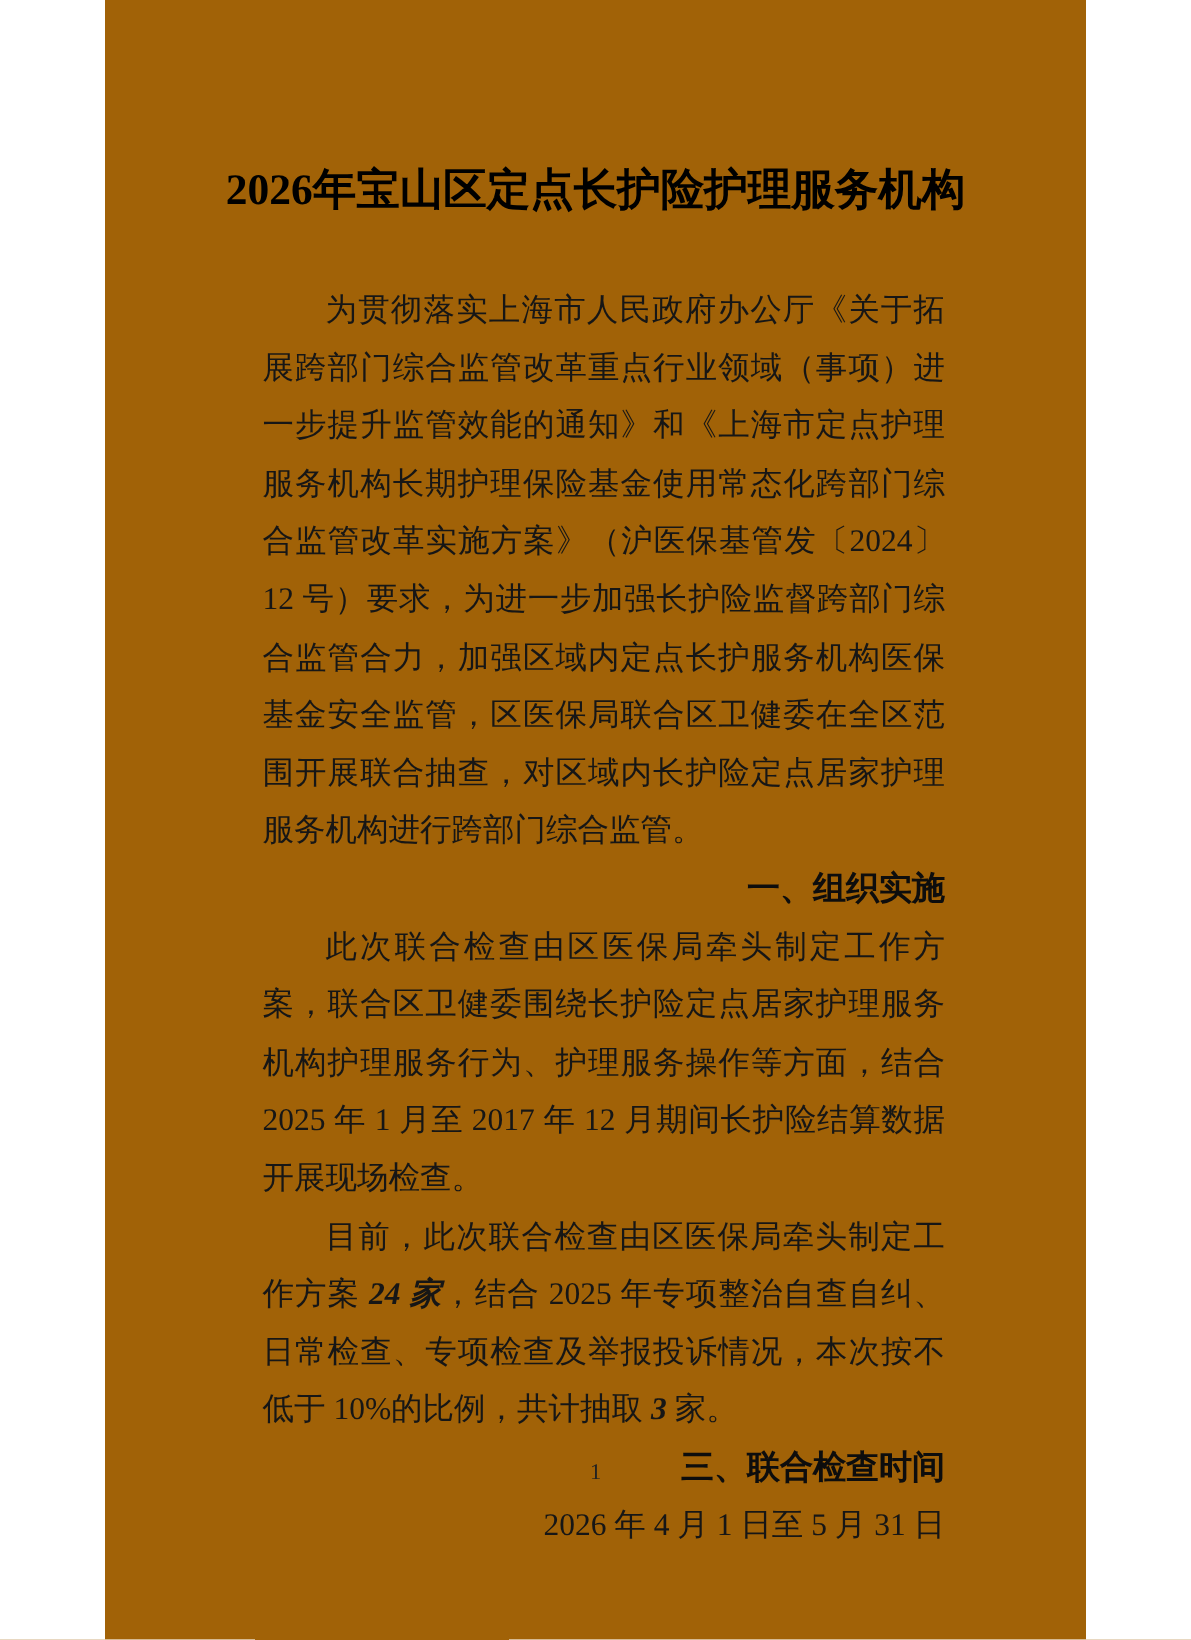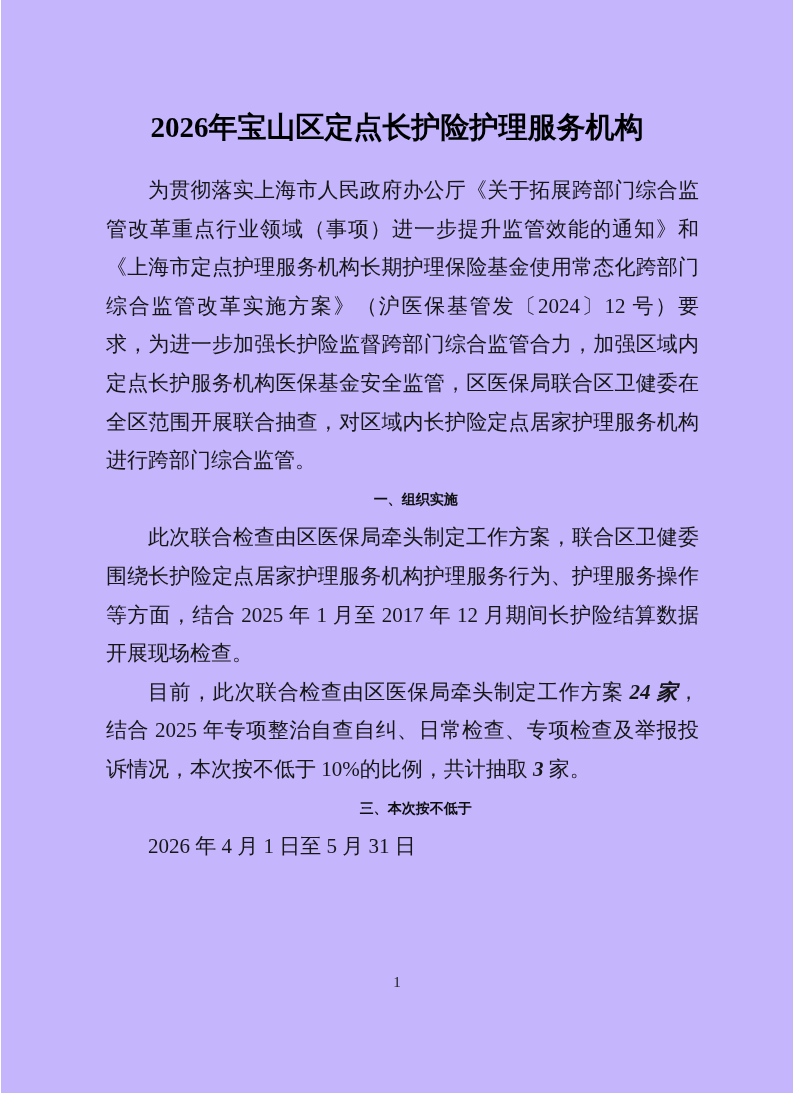--- a/index.html
+++ b/index.html
@@ -2,63 +2,63 @@
 <html><head>
 <meta charset="utf-8">
 <style>
   * { margin: 0; padding: 0; box-sizing: border-box; }
   html, body {
     background: #ffffff;
     font-family: "Liberation Serif", "DejaVu Serif", serif;
   }
   .page {
     position: relative;
-    width: 792px;
+    width: 654px;
     height: 1093px;
     margin: 0 auto;
-    background: #c4b5fd;
+    background: #a16207;
     color: #111111;
     overflow: hidden;
   }
   .doc-title {
     margin-top: 108px;
     text-align: center;
     font-weight: bold;
     font-size: 29px;
     line-height: 39px;
     color: #000000;
     font-family: "Liberation Serif", "DejaVu Serif", serif;
   }
   .doc-title .title-line { display: block; }
   .content {
     margin-left: 105px;
     margin-right: 94px;
-    margin-top: 24px;
+    margin-top: 40px;
     font-size: 21px;
     line-height: 38.6px;
     text-align: justify;
     color: #161616;
   }
   .para {
     text-indent: 2em;
     text-align: justify;
   }
   .section-heading {
     font-family: "Liberation Sans", "DejaVu Sans", sans-serif;
     font-weight: bold;
-    font-size: 14px;
+    font-size: 22px;
     line-height: 38.6px;
     text-indent: 1.9em;
     color: #0d0d0d;
-    text-align: center;
+    text-align: right;
   }
   .bold-run { font-weight: bold; font-style: italic; }
   .date-line {
     text-indent: 2em;
-    text-align: left;
+    text-align: right;
   }
   .page-footer {
     position: absolute;
     top: 974px;
     left: 0;
     width: 100%;
     text-align: center;
     font-size: 15px;
     color: #222222;
     font-family: "Liberation Serif", "DejaVu Serif", serif;
@@ -77,21 +77,21 @@
 
     <p class="para">为贯彻落实上海市人民政府办公厅《关于拓展跨部门综合监管改革重点行业领域（事项）进一步提升监管效能的通知》和《上海市定点护理服务机构长期护理保险基金使用常态化跨部门综合监管改革实施方案》（沪医保基管发〔2024〕12 号）要求，为进一步加强长护险监督跨部门综合监管合力，加强区域内定点长护服务机构医保基金安全监管，区医保局联合区卫健委在全区范围开展联合抽查，对区域内长护险定点居家护理服务机构进行跨部门综合监管。</p>
 
     <h2 class="section-heading">一、组织实施</h2>
 
     <p class="para">此次联合检查由区医保局牵头制定工作方案，联合区卫健委围绕长护险定点居家护理服务机构护理服务行为、护理服务操作等方面，结合 2025 年 1 月至 2017 年 12 月期间长护险结算数据开展现场检查。</p>
 
 
     <p class="para"><span>目前，此次联合检查由区医保局牵头制定工作方案 </span><span class="bold-run">24 家</span><span>，结合 2025 年专项整治自查自纠、日常检查、专项检查及举报投诉情况，本次按不低于 10%的比例，共计抽取 </span><span class="bold-run">3</span><span> 家。</span></p>
 
-    <h2 class="section-heading">三、本次按不低于</h2>
+    <h2 class="section-heading">三、联合检查时间</h2>
 
     <p class="para date-line">2026 年 4 月 1 日至 5 月 31 日</p>
 
   </div>
 
   <div class="page-footer">1</div>
 
 </div>
 
 </body></html>

